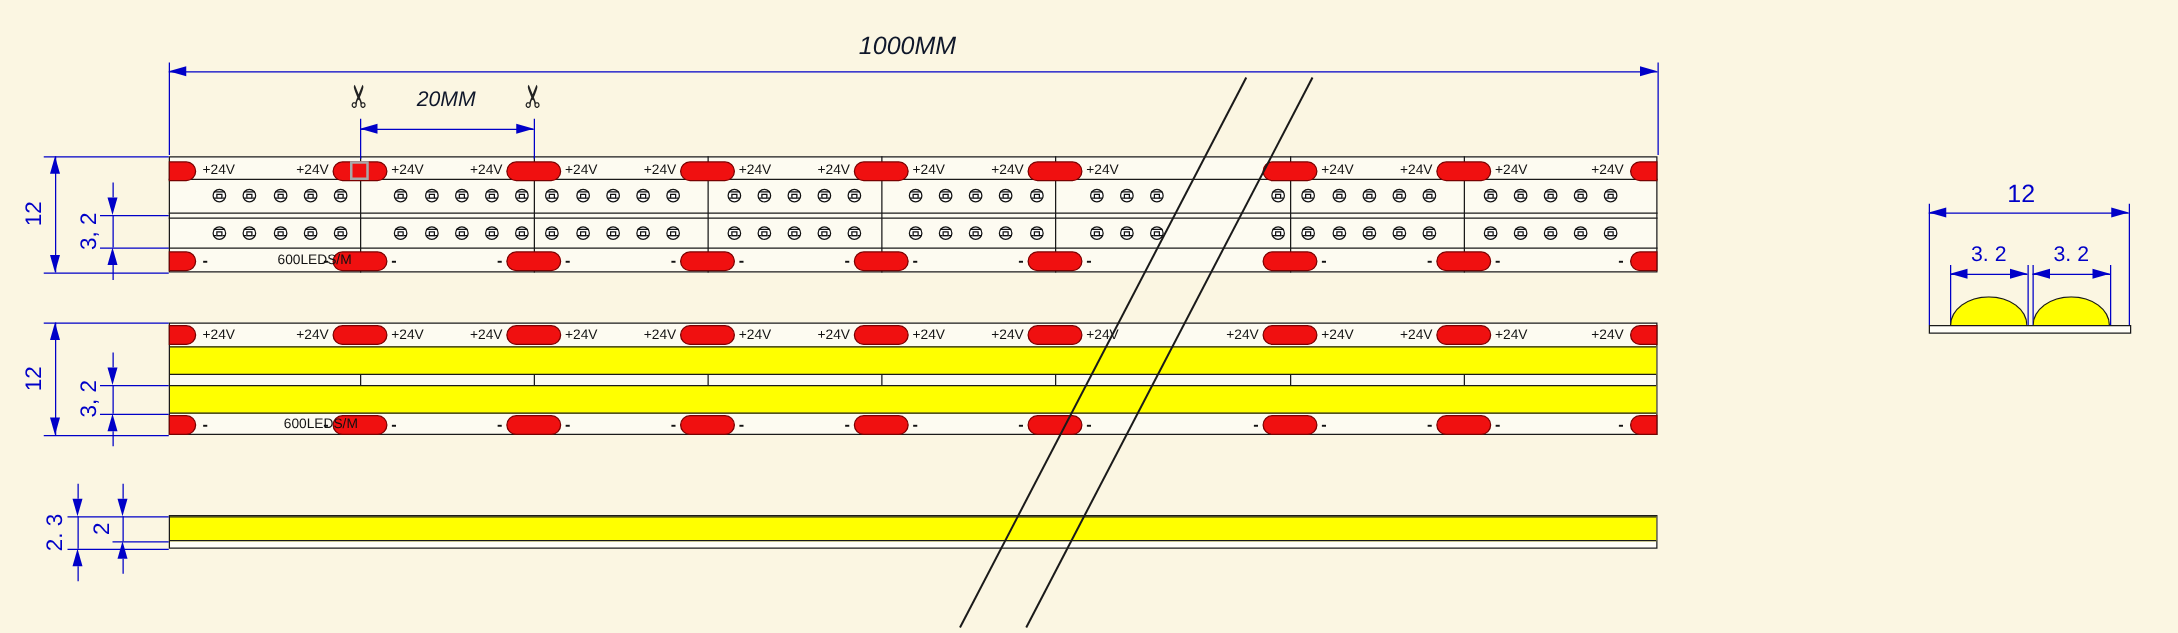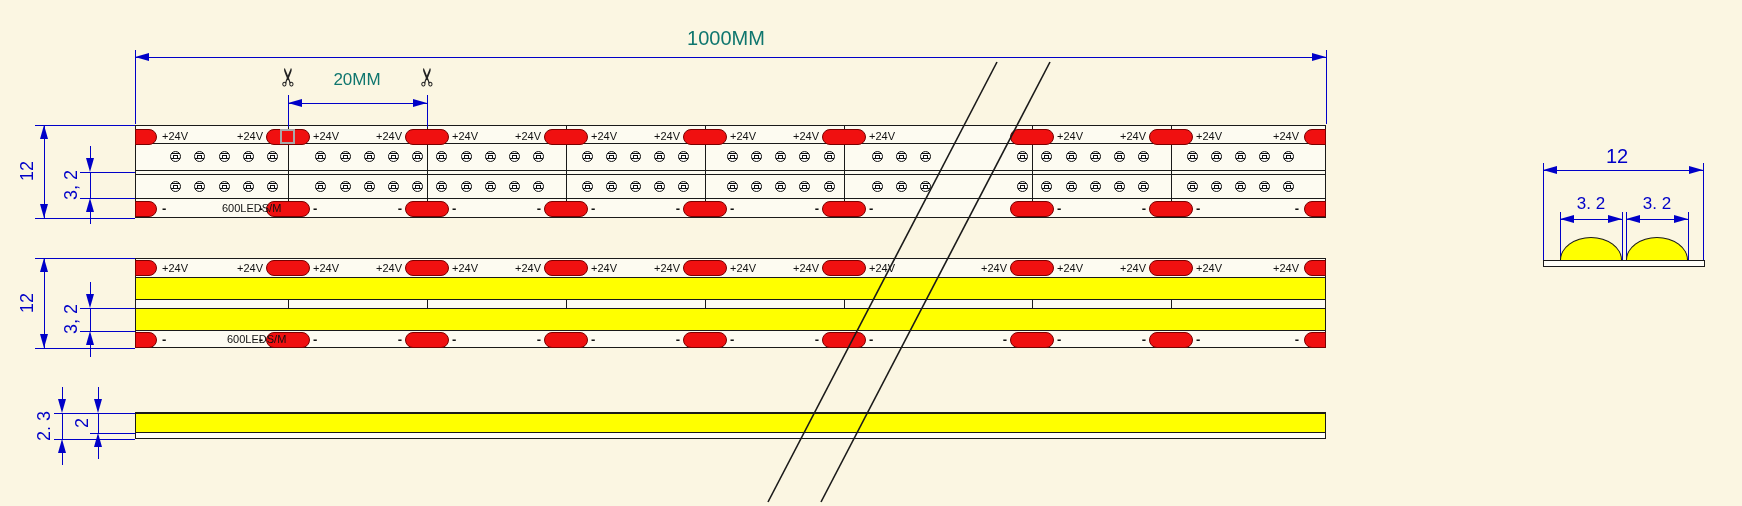--- a/index.html
+++ b/index.html
@@ -10,21 +10,21 @@
   .vl{position:absolute;width:0;border-left:1.5px solid var(--blue);}
   .ar{position:absolute;width:0;height:0;border:solid transparent;}
   .ar.l{border-width:4px 14px 4px 0;border-right-color:var(--blue);}
   .ar.r{border-width:4px 0 4px 14px;border-left-color:var(--blue);}
   .ar.u{border-width:0 4px 14px 4px;border-bottom-color:var(--blue);}
   .ar.d{border-width:14px 4px 0 4px;border-top-color:var(--blue);}
   .vtext{position:absolute;color:var(--blue);font-size:18px;white-space:nowrap;
          transform:translate(-50%,-50%) rotate(-90deg);}
   .htext{position:absolute;color:var(--blue);font-size:17px;white-space:nowrap;
          transform:translate(-50%,-50%);}
-  .blacktext{position:absolute;color:#0f766e;white-space:nowrap;transform:translate(-50%,-50%);}
+  .blacktext{position:absolute;color:#0f172a;white-space:nowrap;transform:translate(-50%,-50%);font-style:italic;}
   
   .rect{position:absolute;border:1.5px solid #1a1a1a;background:#FDFBF1;box-sizing:border-box;}
   .bhl{position:absolute;height:0;border-top:1px solid #1a1a1a;}
   .bvl{position:absolute;width:0;border-left:1px solid #1a1a1a;}
   .yellow{position:absolute;background:var(--yellow);border-top:1px solid #1a1a1a;
           border-bottom:1px solid #1a1a1a;box-sizing:border-box;}
   .pad{position:absolute;height:16px;background:var(--red);border:1px solid var(--redb);
        border-radius:8px;box-sizing:border-box;}
   .pad.el{border-radius:0 8px 8px 0;}
   .pad.er{border-radius:8px 0 0 8px;}

